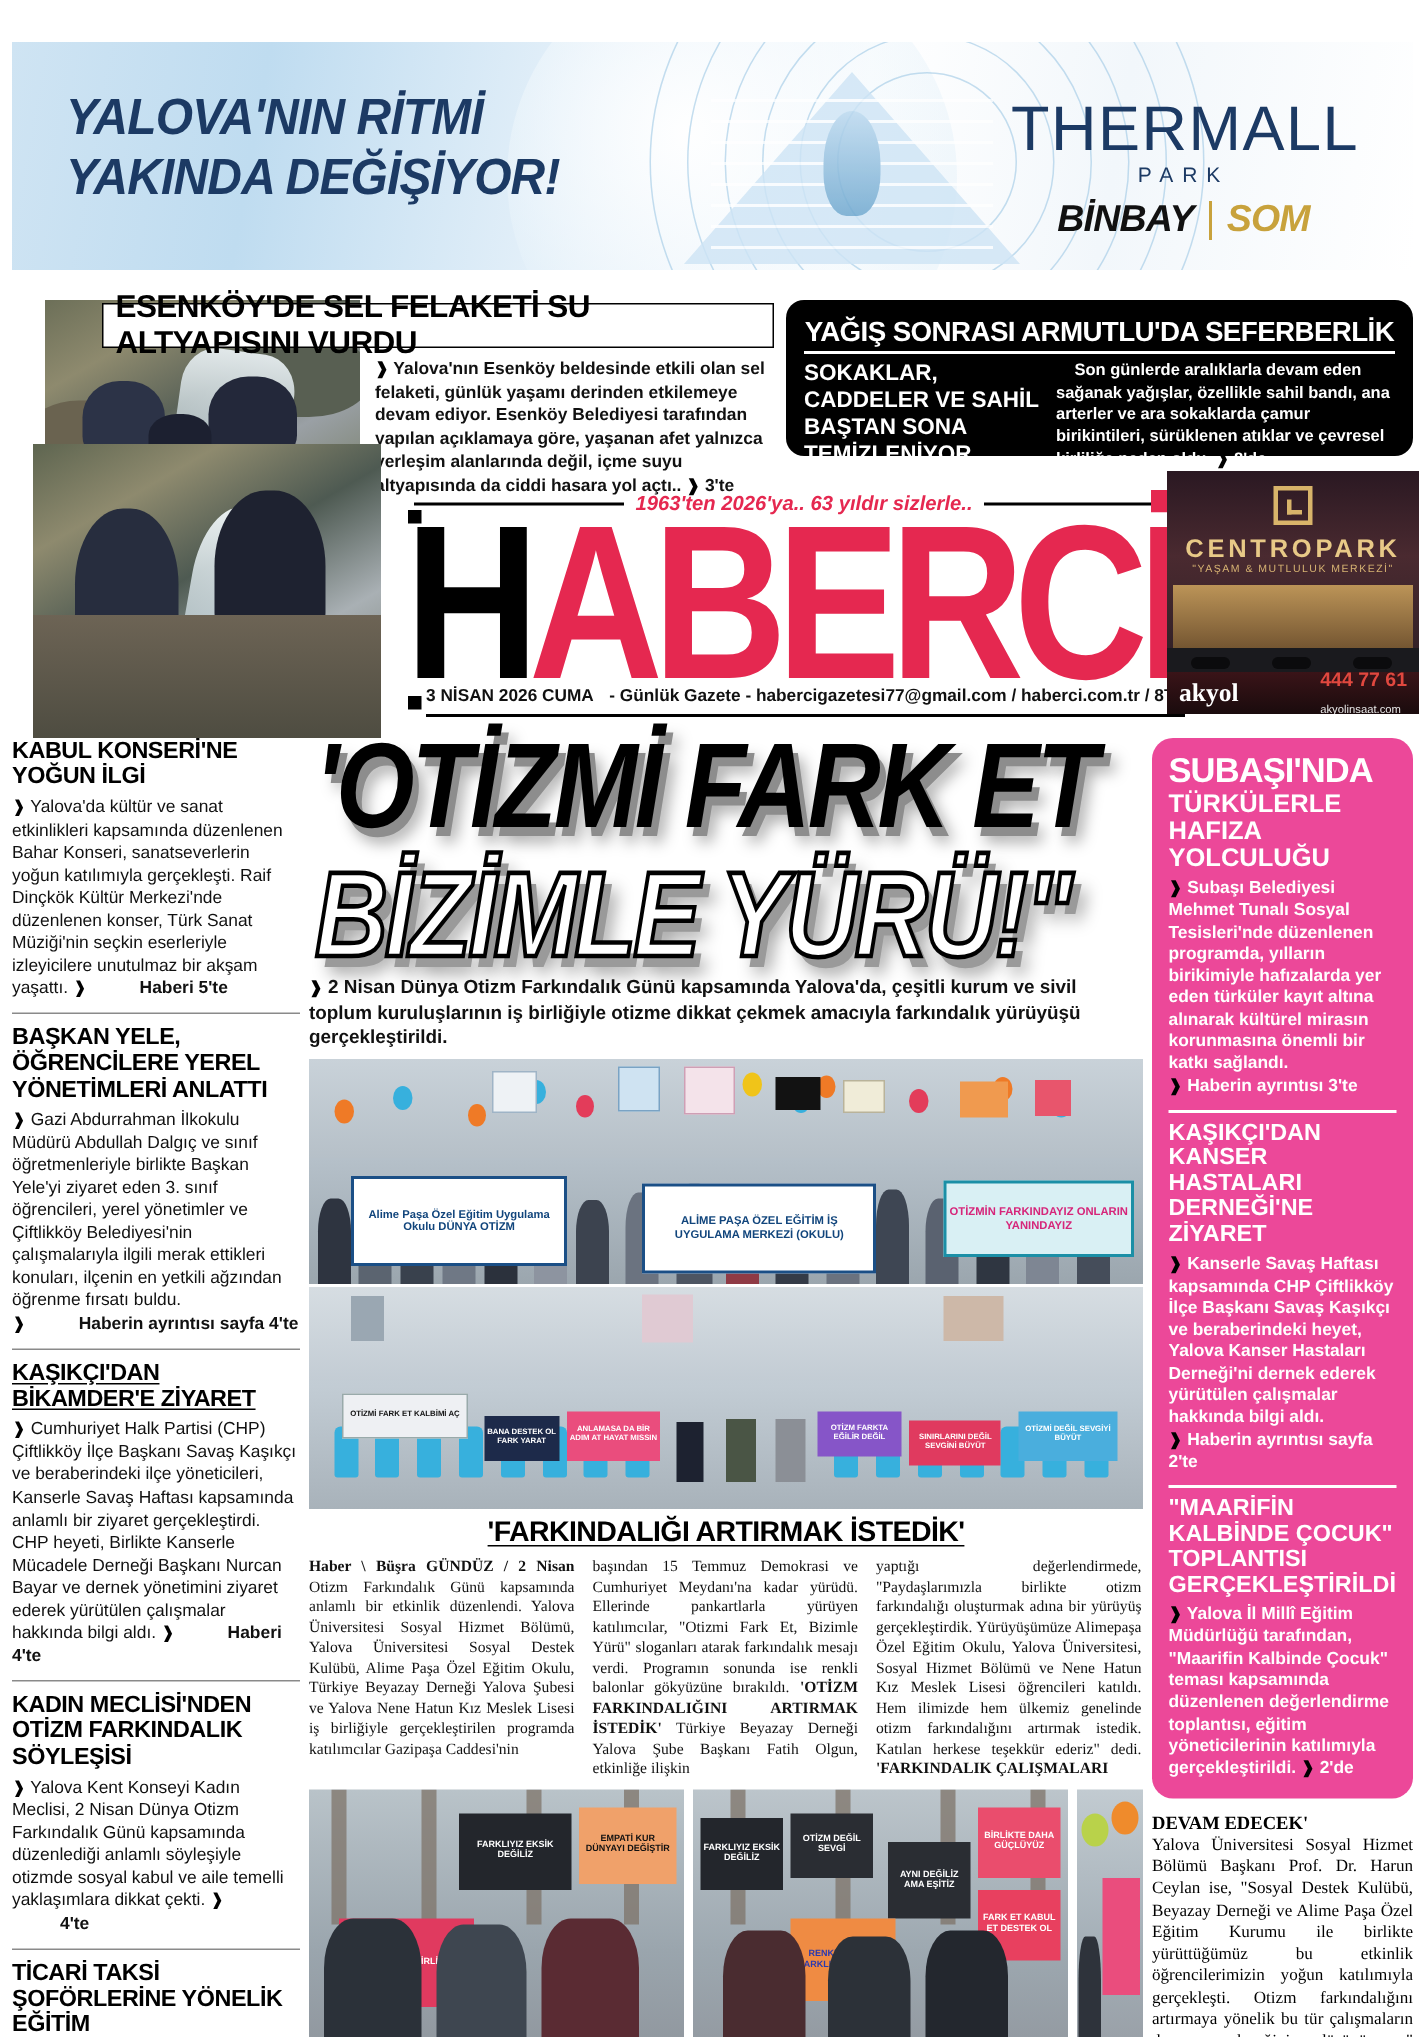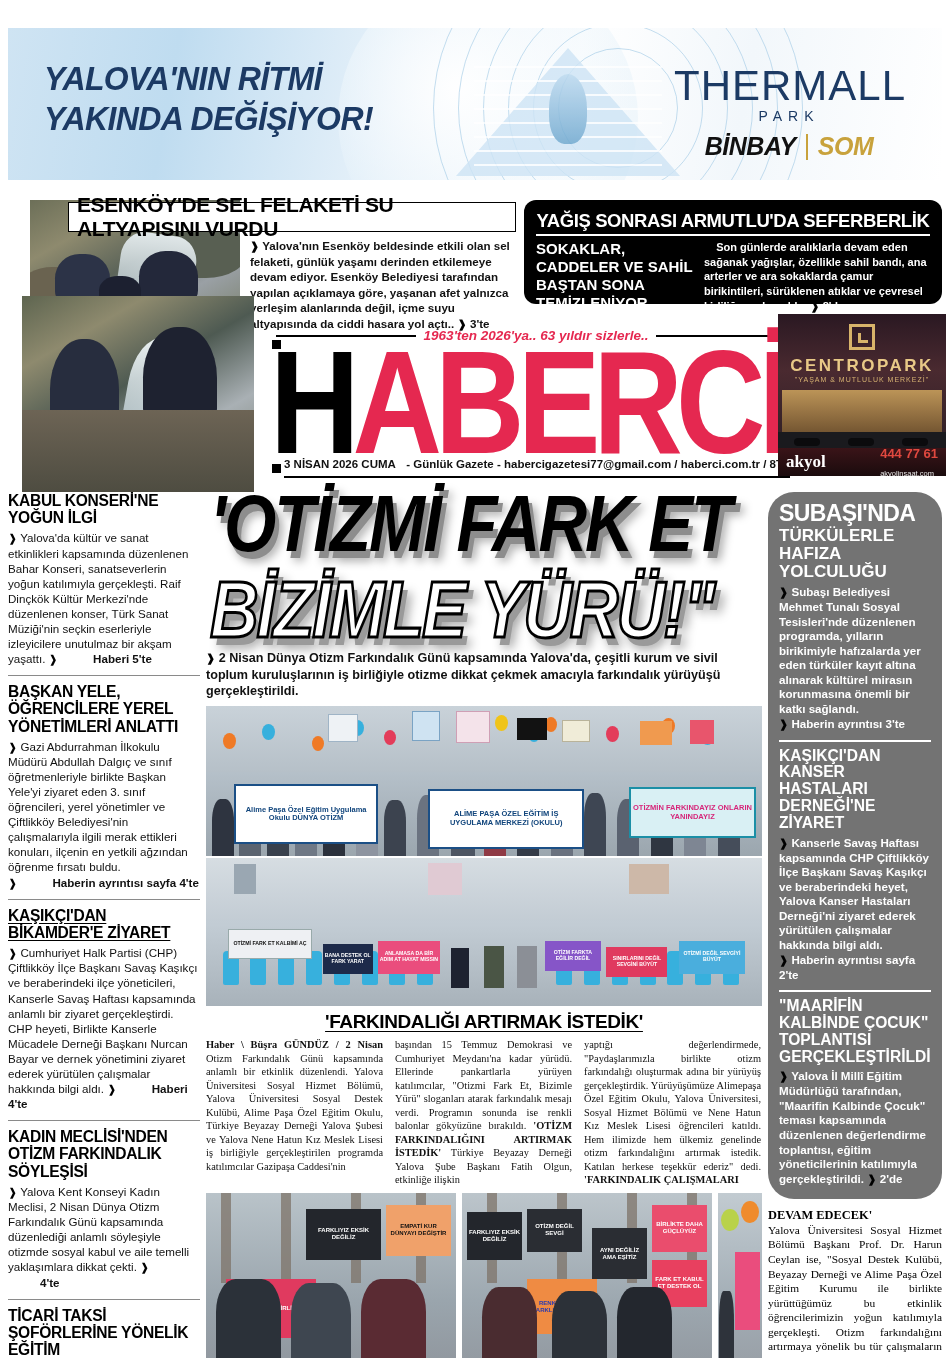--- a/index.html
+++ b/index.html
@@ -289,21 +289,21 @@
   .bp3 { width:44px;  background:linear-gradient(180deg,#c2cbd1 0%,#a3aeb6 55%,#959aa1 100%); }
   .sign {
     position:absolute; font-size:6px; font-weight:800; color:#fff;
     display:flex; align-items:center; justify-content:center; text-align:center;
     line-height:1.15; padding:2px;
   }
   .tree { position:absolute; top:0; width:10px; height:46%; background:#7d7368; opacity:.75; }
 
   
   .rbox {
-    background:#737373; color:#fff; border-radius:26px; padding:10px 11px 12px;
+    background:#ec4899; color:#fff; border-radius:14px; padding:10px 11px 12px;
   }
   .rb-h1 { font-size:23px; font-weight:800; letter-spacing:-.6px; line-height:1; }
   .rb-h2 { font-size:17px; font-weight:700; line-height:1.06; margin-top:2px; }
   .rb-p  { font-size:11.6px; font-weight:700; line-height:1.26; margin-top:4px; }
   .rb-hr { height:2px; background:#fff; margin:8px 0 6px; }
   .rb-h3 { font-size:15.6px; font-weight:700; line-height:1.08; }
   .r-after { margin-top:9px; font-family:"Liberation Serif", serif; }
   .r-after .rh { font-size:12.4px; font-weight:700; }
   .r-after .rp { font-size:11.4px; line-height:1.28; text-align:justify; }
 </style>
@@ -643,21 +643,21 @@
           <span>Haberin ayrıntısı 3'te</span>
         </div>
       </div>
 
       <div class="rb-hr"></div>
 
       <div>
         <div class="rb-h3">KAŞIKÇI'DAN KANSER HASTALARI DERNEĞİ'NE ZİYARET</div>
         <div class="rb-p">
           <span class="bullet">❱</span>
-          <span>Kanserle Savaş Haftası kapsamında CHP Çiftlikköy İlçe Başkanı Savaş Kaşıkçı ve beraberindeki heyet, Yalova Kanser Hastaları Derneği'ni ziyaret ederek yürütülen çalışmalar hakkında bilgi aldı.</span>
+          <span>Kanserle Savaş Haftası kapsamında CHP Çiftlikköy İlçe Başkanı Savaş Kaşıkçı ve beraberindeki heyet, Yalova Kanser Hastaları Derneği'ni dernek ederek yürütülen çalışmalar hakkında bilgi aldı.</span>
           <br><span class="bullet">❱</span>
           <span>Haberin ayrıntısı sayfa 2'te</span>
         </div>
       </div>
 
       <div class="rb-hr"></div>
 
       <div>
         <div class="rb-h3">"MAARİFİN KALBİNDE ÇOCUK" TOPLANTISI GERÇEKLEŞTİRİLDİ</div>
         <div class="rb-p">

